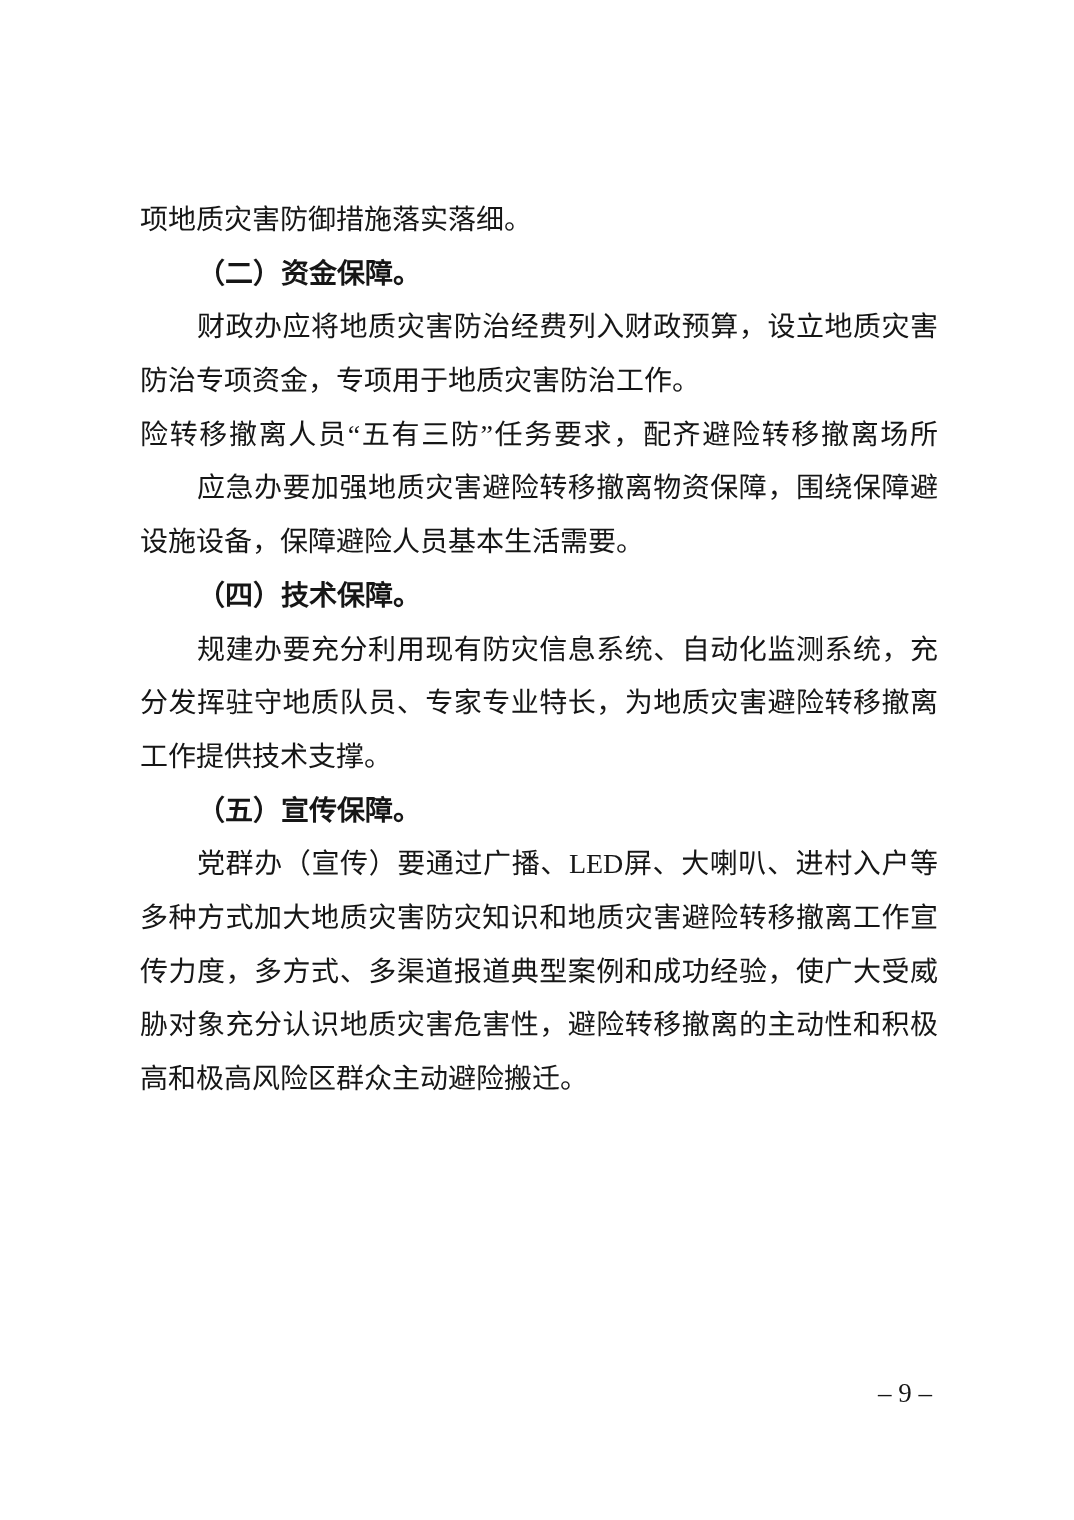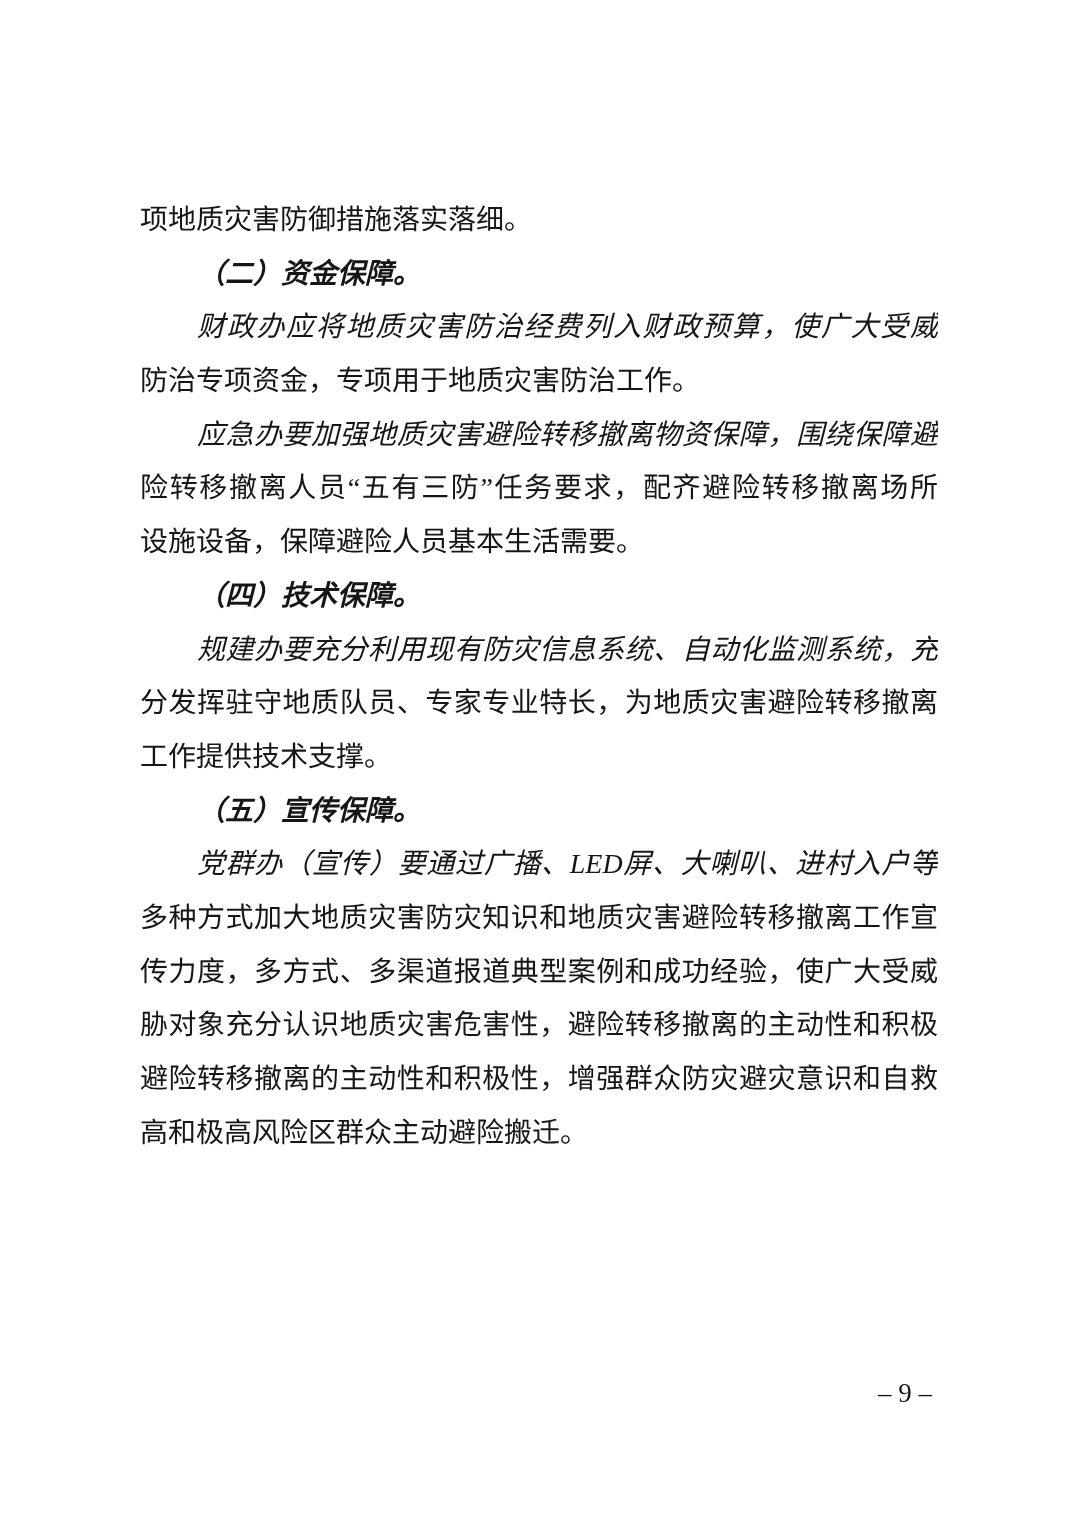--- a/index.html
+++ b/index.html
@@ -30,21 +30,20 @@
     text-align: left;
     overflow: hidden;
   }
   .line--justify {
     text-align: justify;
     text-align-last: justify;
     text-justify: inter-character;
   }
   .line--indent {
     padding-left: 57px;
-    font-style: italic;
   }
   .line--heading {
     font-weight: bold;
   }
   .page-number {
     position: absolute;
     left: 858px;
     top: 1375px;
     width: 94px;
     height: 36px;
@@ -54,31 +53,30 @@
     color: #161616;
   }
 </style>
 </head>
 <body>
 
 <div class="page">
   <div class="text-block">
       <div class="line line--body">项地质灾害防御措施落实落细。</div>
       <div class="line line--heading line--indent">（二）资金保障。</div>
-      <div class="line line--body line--indent line--justify">财政办应将地质灾害防治经费列入财政预算，使广大受威</div>
+      <div class="line line--body line--indent line--justify">财政办应将地质灾害防治经费列入财政预算，设立地质灾害</div>
       <div class="line line--body">防治专项资金，专项用于地质灾害防治工作。</div>
+      <div class="line line--body line--justify">险转移撤离人员“五有三防”任务要求，配齐避险转移撤离场所</div>
       <div class="line line--body line--indent line--justify">应急办要加强地质灾害避险转移撤离物资保障，围绕保障避</div>
-      <div class="line line--body line--justify">险转移撤离人员“五有三防”任务要求，配齐避险转移撤离场所</div>
       <div class="line line--body">设施设备，保障避险人员基本生活需要。</div>
       <div class="line line--heading line--indent">（四）技术保障。</div>
       <div class="line line--body line--indent line--justify">规建办要充分利用现有防灾信息系统、自动化监测系统，充</div>
       <div class="line line--body line--justify">分发挥驻守地质队员、专家专业特长，为地质灾害避险转移撤离</div>
       <div class="line line--body">工作提供技术支撑。</div>
       <div class="line line--heading line--indent">（五）宣传保障。</div>
       <div class="line line--body line--indent line--justify">党群办（宣传）要通过广播、LED屏、大喇叭、进村入户等</div>
       <div class="line line--body line--justify">多种方式加大地质灾害防灾知识和地质灾害避险转移撤离工作宣</div>
       <div class="line line--body line--justify">传力度，多方式、多渠道报道典型案例和成功经验，使广大受威</div>
       <div class="line line--body line--justify">胁对象充分认识地质灾害危害性，避险转移撤离的主动性和积极性</div>
-      <div class="line line--body line--justify">避险转移撤离的主动性和积极性，增强群众防灾避灾意识和自救</div>
       <div class="line line--body">高和极高风险区群众主动避险搬迁。</div>
     </div>
   <div class="page-number">– 9 –</div>
 </div>
 
 </body></html>

